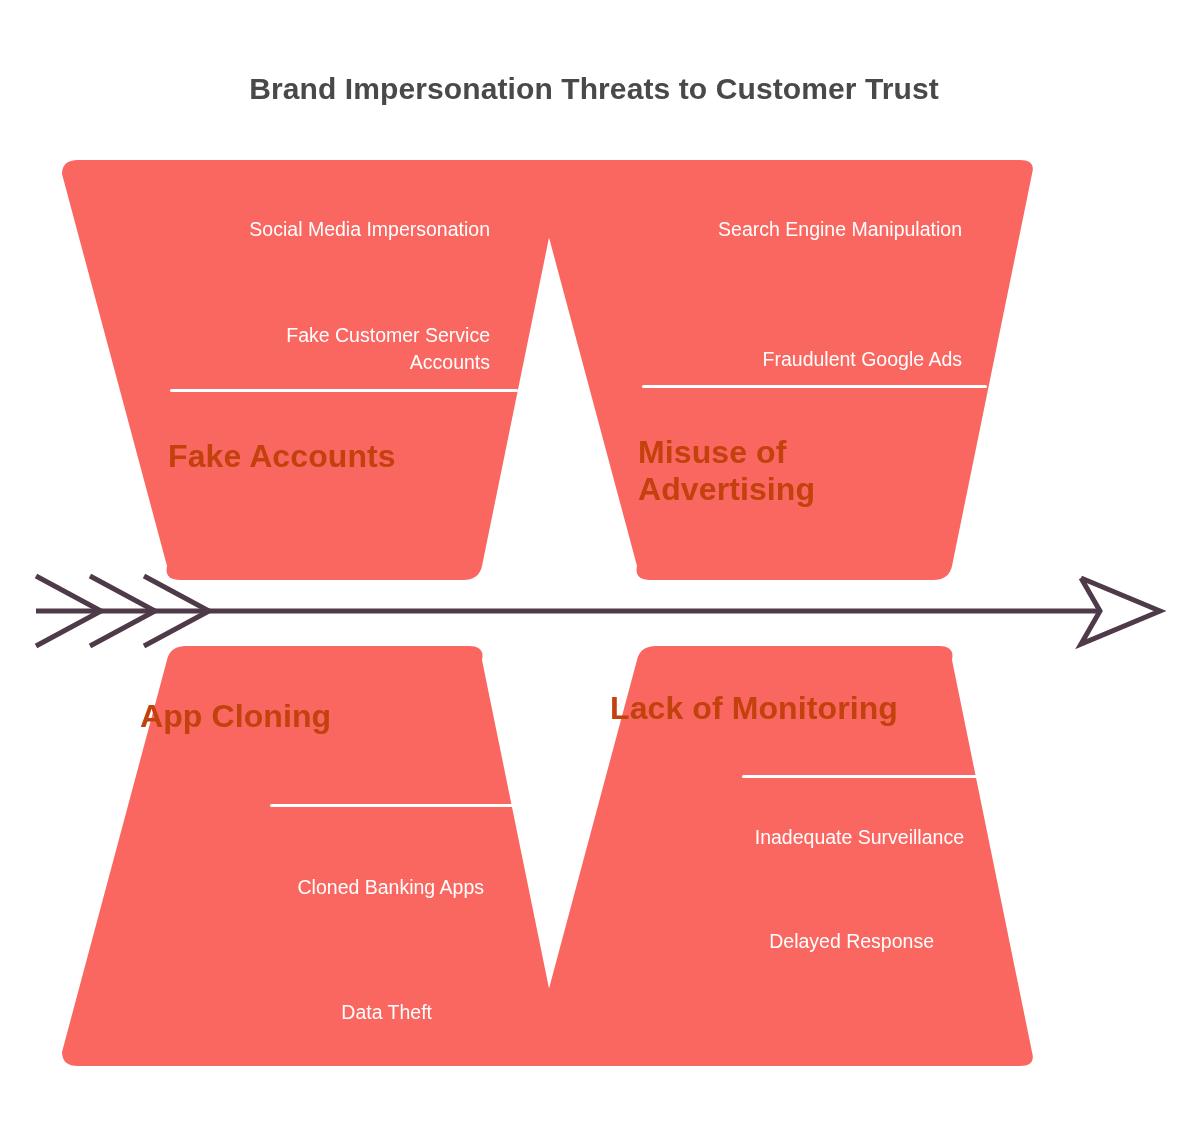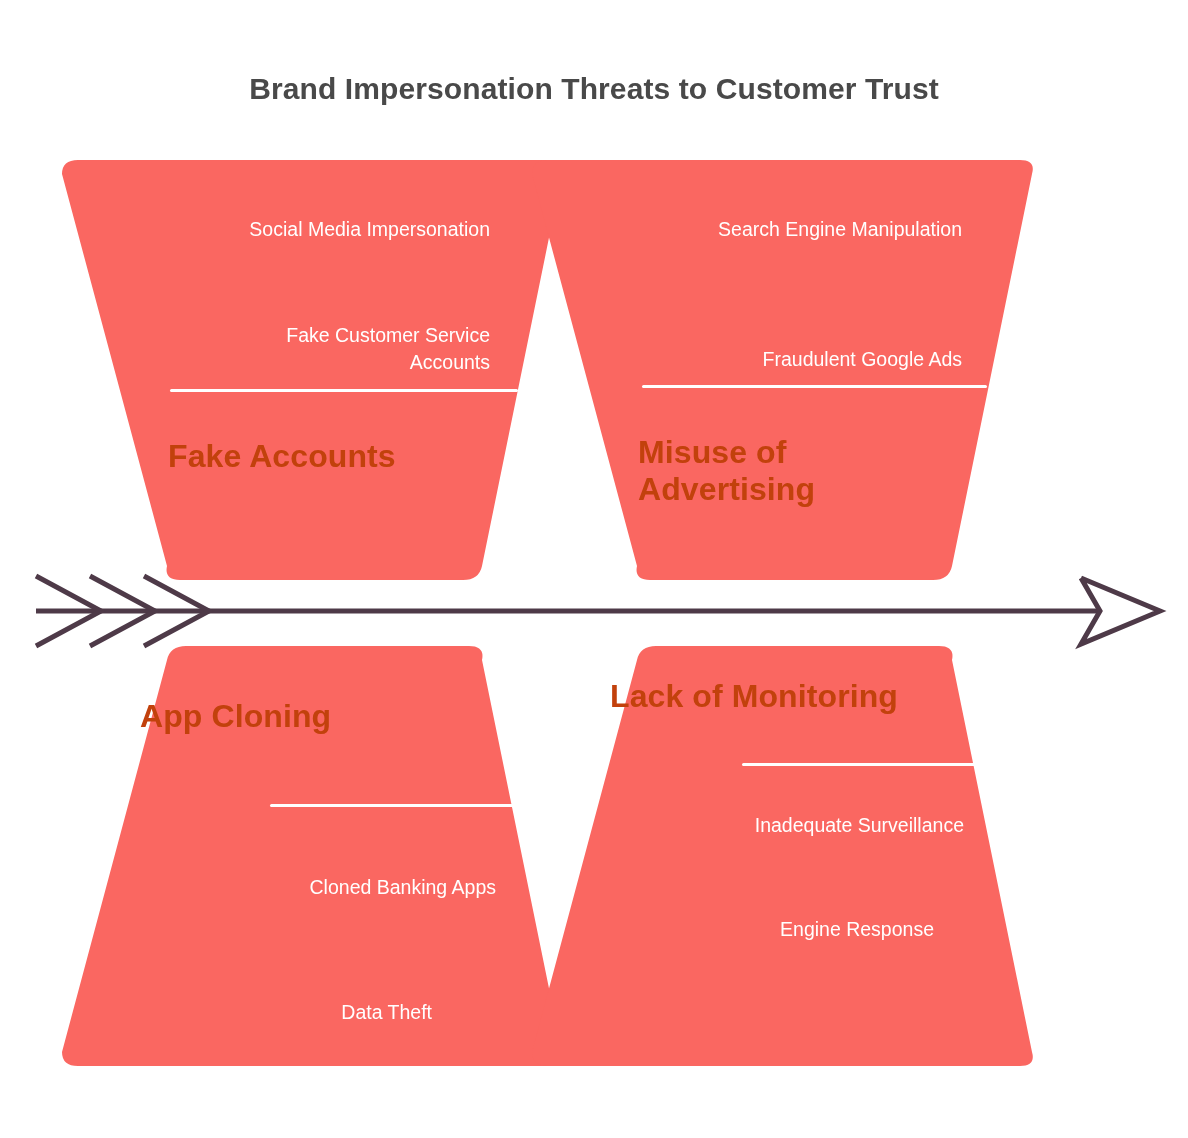--- a/index.html
+++ b/index.html
@@ -96,26 +96,26 @@
   #bone-misuse-advertising { left: 490px; top: 160px; width: 560px; height: 420px; }
   #bone-misuse-advertising .bone-content { padding: 56px 88px 0 148px; }
   #bone-misuse-advertising .c0 { margin-bottom: 102px; }
   #bone-misuse-advertising .divider { width: 345px; margin-left: 4px; margin-top: 12px; }
   #bone-misuse-advertising .bone-heading { margin-top: 46px; margin-right: 2px; }
 
   
   #bone-app-cloning { left: 20px; top: 646px; width: 560px; height: 420px; }
   #bone-app-cloning .bone-content { padding: 52px 60px 0 120px; gap: 21px; }
   #bone-app-cloning .divider { width: 348px; margin-left: 130px; margin-top: 48px; }
-  #bone-app-cloning .c0 { margin-top: 46px; margin-right: 24px; }
+  #bone-app-cloning .c0 { margin-top: 46px; margin-right: 36px; }
   #bone-app-cloning .c1 { margin-top: 76px; margin-right: 88px; }
 
   
   #bone-lack-monitoring { left: 490px; top: 646px; width: 560px; height: 420px; }
-  #bone-lack-monitoring .bone-content { padding: 32px 58px 0 120px; }
+  #bone-lack-monitoring .bone-content { padding: 44px 58px 0 120px; }
   #bone-lack-monitoring .divider { width: 345px; margin-left: 132px; margin-top: 48px; }
   #bone-lack-monitoring .c0 { margin-top: 46px; margin-right: 28px; }
   #bone-lack-monitoring .c1 { margin-top: 76px; margin-right: 58px; }
 </style>
 </head>
 <body>
 
 <div id="canvas">
 
   <div id="diagram-title">Brand Impersonation Threats to Customer Trust</div>
@@ -171,17 +171,17 @@
   </div>
 
   <div class="bone" id="bone-lack-monitoring">
     <svg class="bone-shape" viewBox="0 0 560 420" preserveAspectRatio="none" xmlns="http://www.w3.org/2000/svg">
       <path d="M 147 14 Q 150 0 166 0 L 449 0 Q 465 0 462 14 L 542 406 Q 546 420 530 420 L 58 420 Q 42 420 42 406 Z" fill="#FA6761"></path>
     </svg>
     <div class="bone-content">
       <div class="bone-heading">Lack of Monitoring</div>
       <div class="divider"></div>
       <div class="cause c0">Inadequate Surveillance</div>
-      <div class="cause c1">Engine Response</div>
+      <div class="cause c1">Delayed Response</div>
     </div>
   </div>
 
 </div>
 
 </body></html>

